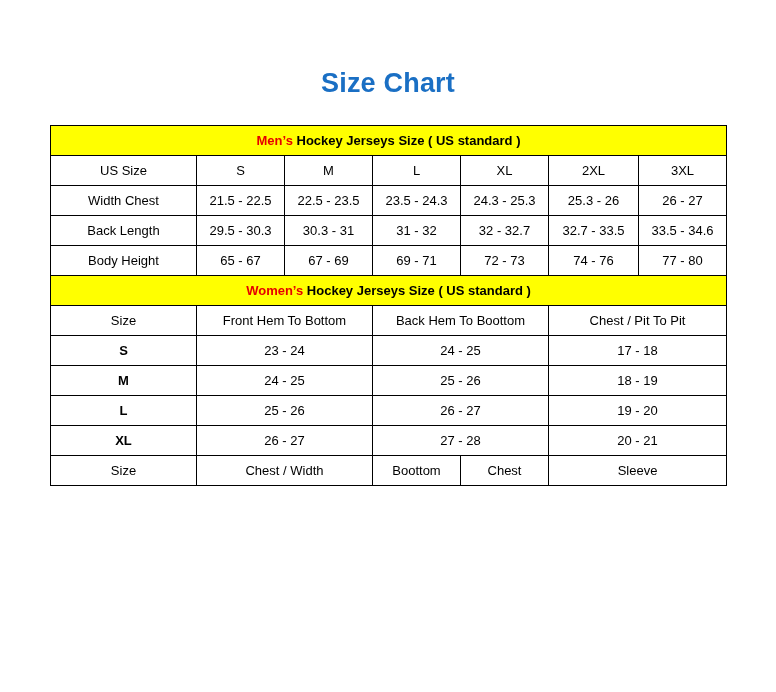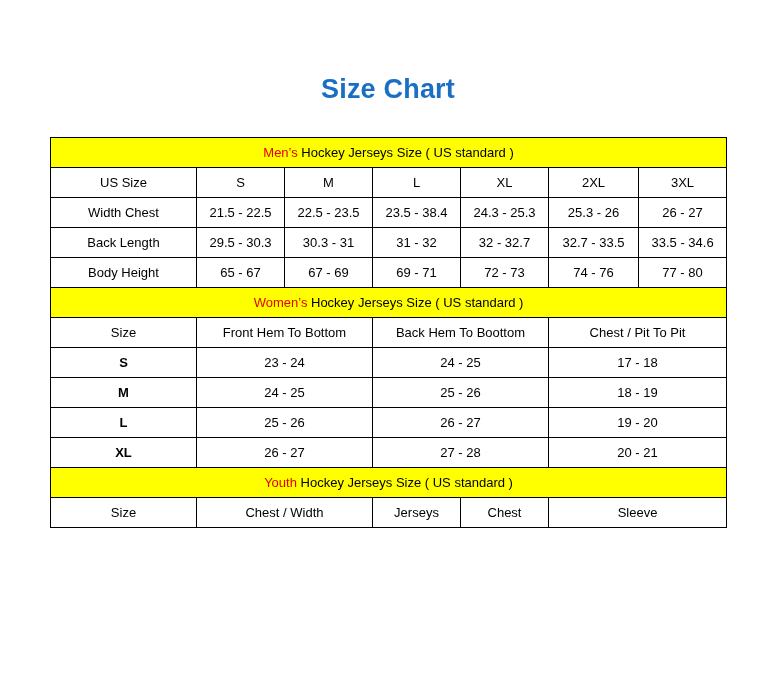--- a/index.html
+++ b/index.html
@@ -13,21 +13,21 @@
     font-family: "Liberation Sans", sans-serif;
     color: #000000;
     position: relative;
     overflow: hidden;
   }
   .page-title {
     text-align: center;
     color: #1a6fc4;
     font-size: 27px;
     font-weight: bold;
-    margin: 6px;
+    margin: 0;
     padding-top: 68px;
     letter-spacing: 0.2px;
   }
   .chart-wrap {
     width: 676px;
     margin: 0 auto;
     padding-top: 26px;
   }
   table.size-table {
     border-collapse: collapse;
@@ -37,21 +37,21 @@
   table.size-table td {
     border: 1px solid #000000;
     text-align: center;
     vertical-align: middle;
     font-size: 13px;
     height: 27px;
     padding: 1px 2px;
   }
   td.section-header {
     background: #ffff00;
-    font-weight: normal;
+    font-weight: bold;
     font-size: 14.5px;
     height: 30px;
   }
   td.section-header .hl {
     color: #e60000;
   }
   td.col-head {
     font-weight: normal;
   }
   td.row-head {
@@ -87,21 +87,21 @@
         <td class="col-head">M</td>
         <td class="col-head">L</td>
         <td class="col-head">XL</td>
         <td class="col-head">2XL</td>
         <td class="col-head">3XL</td>
       </tr>
       <tr>
         <td class="row-head">Width Chest</td>
         <td>21.5 - 22.5</td>
         <td>22.5 - 23.5</td>
-        <td>23.5 - 38.4</td>
+        <td>23.5 - 24.3</td>
         <td>24.3 - 25.3</td>
         <td>25.3 - 26</td>
         <td>26 - 27</td>
       </tr>
       <tr>
         <td class="row-head">Back Length</td>
         <td>29.5 - 30.3</td>
         <td>30.3 - 31</td>
         <td>31 - 32</td>
         <td>32 - 32.7</td>
@@ -146,24 +146,21 @@
         <td colspan="2">19 - 20</td>
       </tr>
       <tr>
         <td class="row-head-bold">XL</td>
         <td colspan="2">26 - 27</td>
         <td colspan="2">27 - 28</td>
         <td colspan="2">20 - 21</td>
       </tr>
 
       <tr>
-        <td class="section-header" colspan="7"><span class="hl">Youth</span><span> Hockey Jerseys Size ( US standard )</span></td>
-      </tr>
-      <tr>
         <td class="col-head">Size</td>
         <td class="col-head" colspan="2">Chest / Width</td>
-        <td class="col-head">Jerseys</td>
+        <td class="col-head">Boottom</td>
         <td class="col-head">Chest</td>
         <td class="col-head" colspan="2">Sleeve</td>
       </tr>
     </tbody>
   </table>
 </div>
 
 </body></html>

